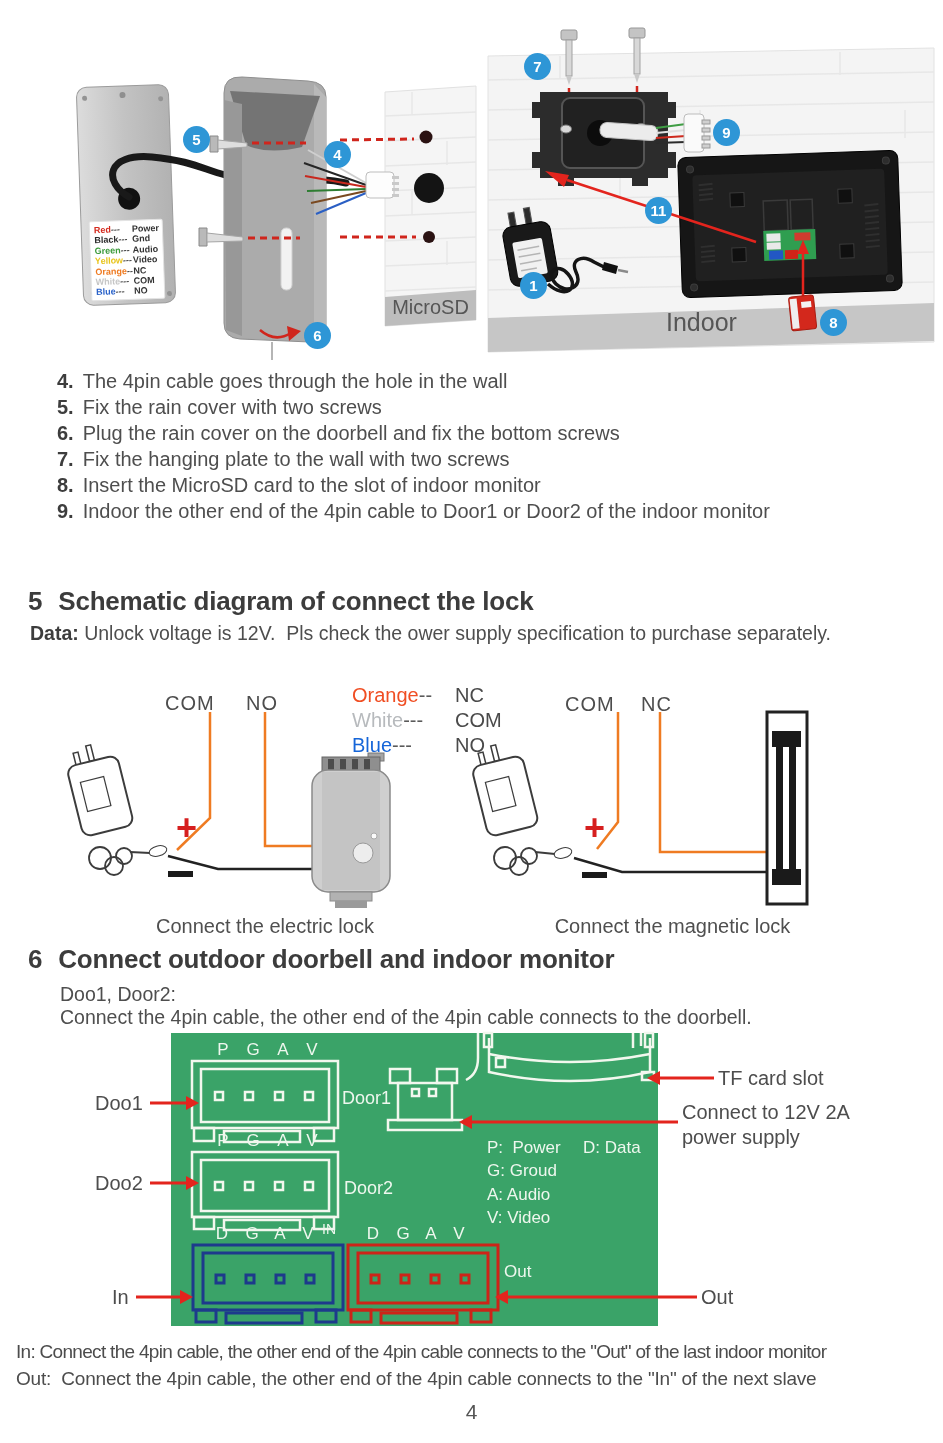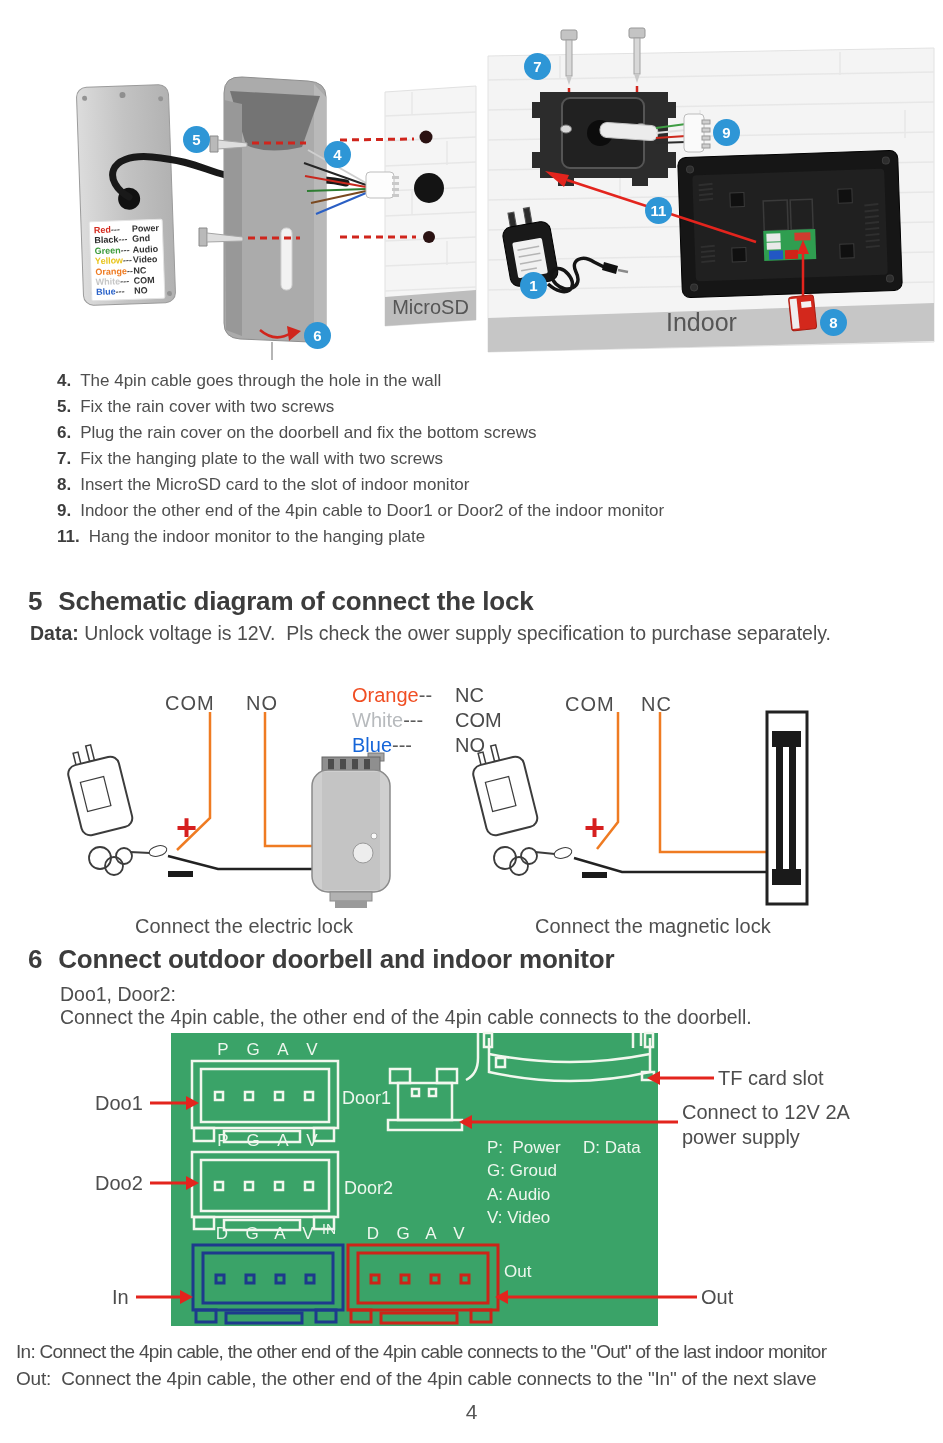--- a/index.html
+++ b/index.html
@@ -21,39 +21,39 @@
            border:1px solid #e3e3e3;border-radius:2px;transform:rotate(-2deg);
            padding:3px 0 0 4px;box-sizing:border-box}
   .wlrow{display:flex;font-size:9px;line-height:10.4px;font-weight:700}
   .wlrow .n{width:38px;white-space:nowrap}
   .wlrow em{color:#3c3c3c}
   .wlrow .v{color:#333}
   .c-red{color:#d42a1e}.c-black{color:#2b2b2b}.c-green{color:#3a9a3a}.c-yellow{color:#e8c51e}
   .c-orange{color:#ef7b22}.c-white{color:#c6c6c6}.c-blue{color:#2a62c9}
 
   
-  .steps{position:absolute;left:57px;top:368px;font-size:17px;line-height:26px;color:#4e4e4e}
+  .steps{position:absolute;left:57px;top:368px;font-size:20px;line-height:26px;color:#4e4e4e}
   .steps b{margin-right:9px;color:#3d3d3d}
 
   
   .hsec{position:absolute;font-weight:700;color:#3c3c3c;font-size:26px;letter-spacing:-0.2px}
   .hsec .num{margin-right:16px}
   .note{position:absolute;font-size:19.5px;color:#4e4e4e}
   .note b{color:#3d3d3d}
 
   
   .term{position:absolute;font-size:20px;color:#4d4d4d;letter-spacing:1px}
   .lkrow{position:absolute;font-size:20px;display:flex;font-weight:500}
   .lkrow .n{width:103px}
   .lkrow em{color:#5a5a5a}
   .lkrow .v{color:#4a4a4a}
   .lk-o{color:#f04e23}.lk-w{color:#b7babd}.lk-b{color:#1565d8}
   .plus{position:absolute;color:#d61f1f;font-size:36px;font-weight:700;line-height:36px}
   .minus{position:absolute;width:25px;height:6px;background:#1a1a1a}
-  .cap{position:absolute;font-size:20px;color:#4f4f4f;text-align:left}
+  .cap{position:absolute;font-size:20px;color:#4f4f4f;text-align:center}
 
   
   .s6line{position:absolute;font-size:19.5px;color:#4e4e4e}
 
   
   .pin{position:absolute;width:24px;text-align:center;color:#eef7ee;font-size:17px;font-weight:500}
   .bw{position:absolute;color:#eef7ee;font-size:17px;font-weight:500}
   .blabel{position:absolute;font-size:20px;color:#4d4d4d}
 
   .footer-line{position:absolute;font-size:19px;color:#4c4c4c}
@@ -324,21 +324,20 @@
   <div class="callout" style="left:520px;top:272px">1</div>
   <div class="callout" style="left:645px;top:197px">11</div>
 
   <div class="steps">
     <div><b>4.</b><span>The 4pin cable goes through the hole in the wall</span></div>
     <div><b>5.</b><span>Fix the rain cover with two screws</span></div>
     <div><b>6.</b><span>Plug the rain cover on the doorbell and fix the bottom screws</span></div>
     <div><b>7.</b><span>Fix the hanging plate to the wall with two screws</span></div>
     <div><b>8.</b><span>Insert the MicroSD card to the slot of indoor monitor</span></div>
     <div><b>9.</b><span>Indoor the other end of the 4pin cable to Door1 or Door2 of the indoor monitor</span></div>
-    <div><b>11.</b><span>Hang the indoor monitor to the hanging plate</span></div>
   </div>
 
   <div class="hsec" style="left:28px;top:586px">
     <span class="num">5</span><span>Schematic diagram of connect the lock</span>
   </div>
   <div class="note" style="left:30px;top:622px">
     <b>Data:</b>
     <span class="pre">Unlock voltage is 12V.  Pls check the ower supply specification to purchase separately.</span>
   </div>
 

